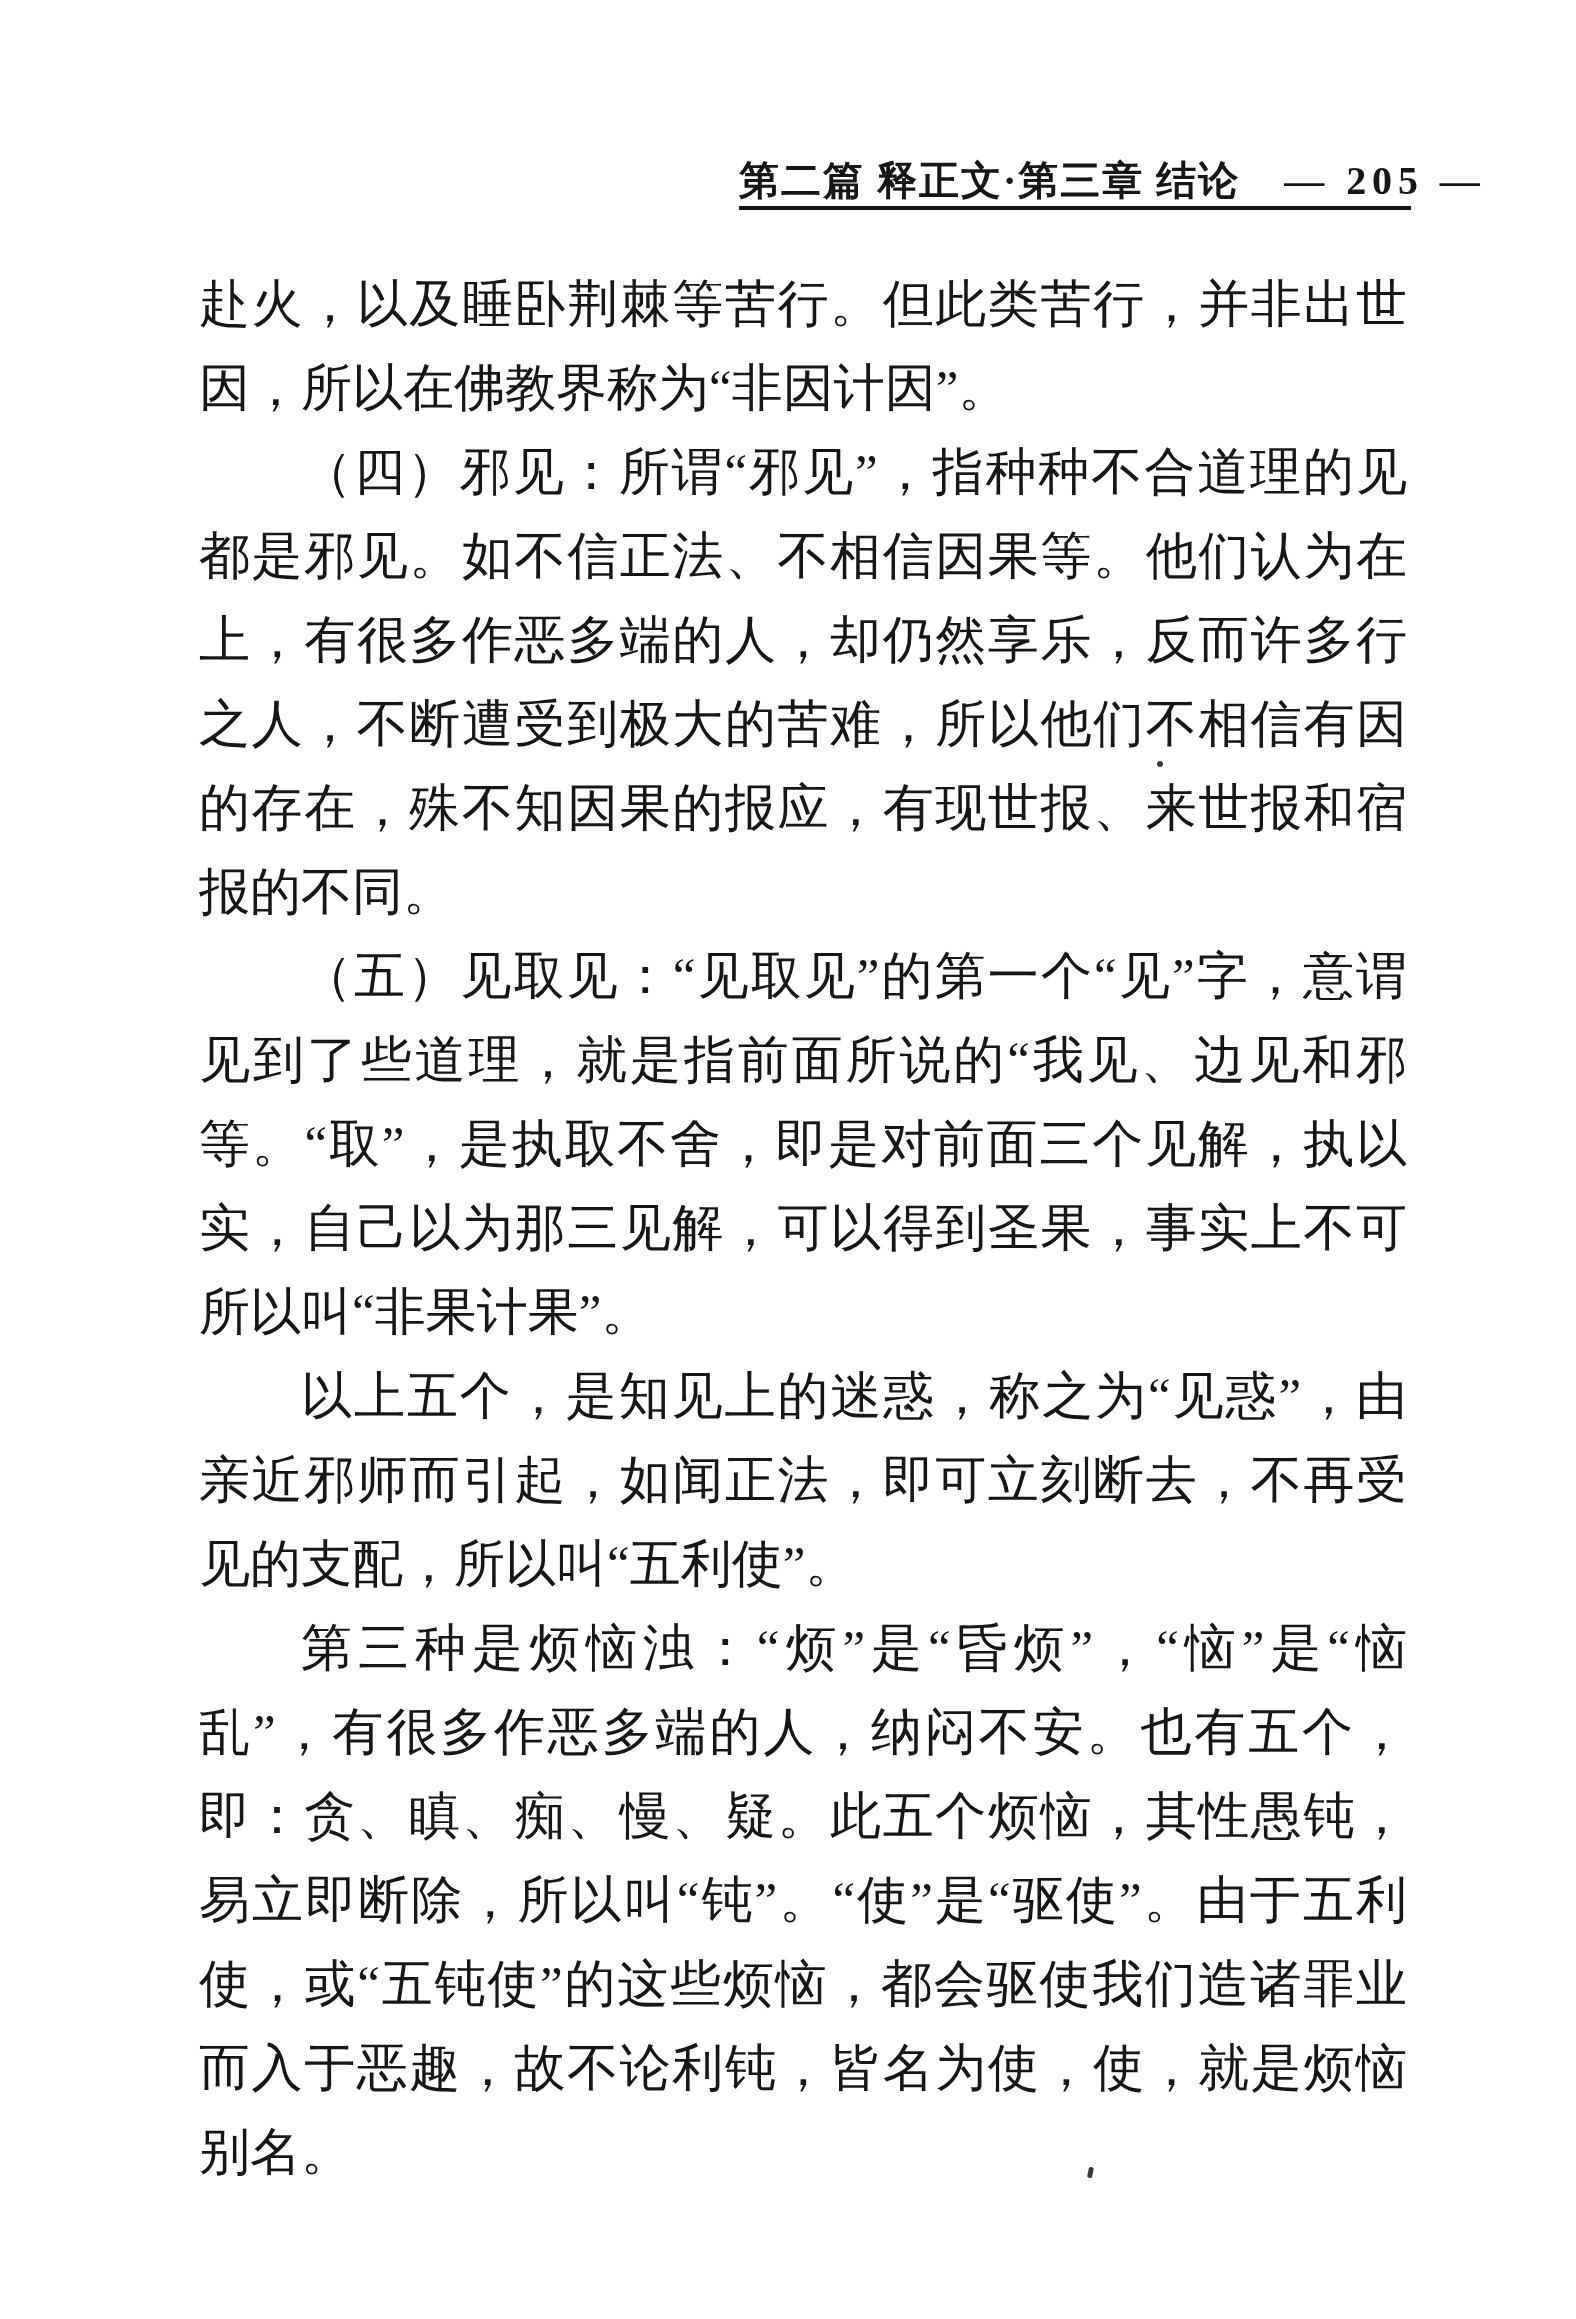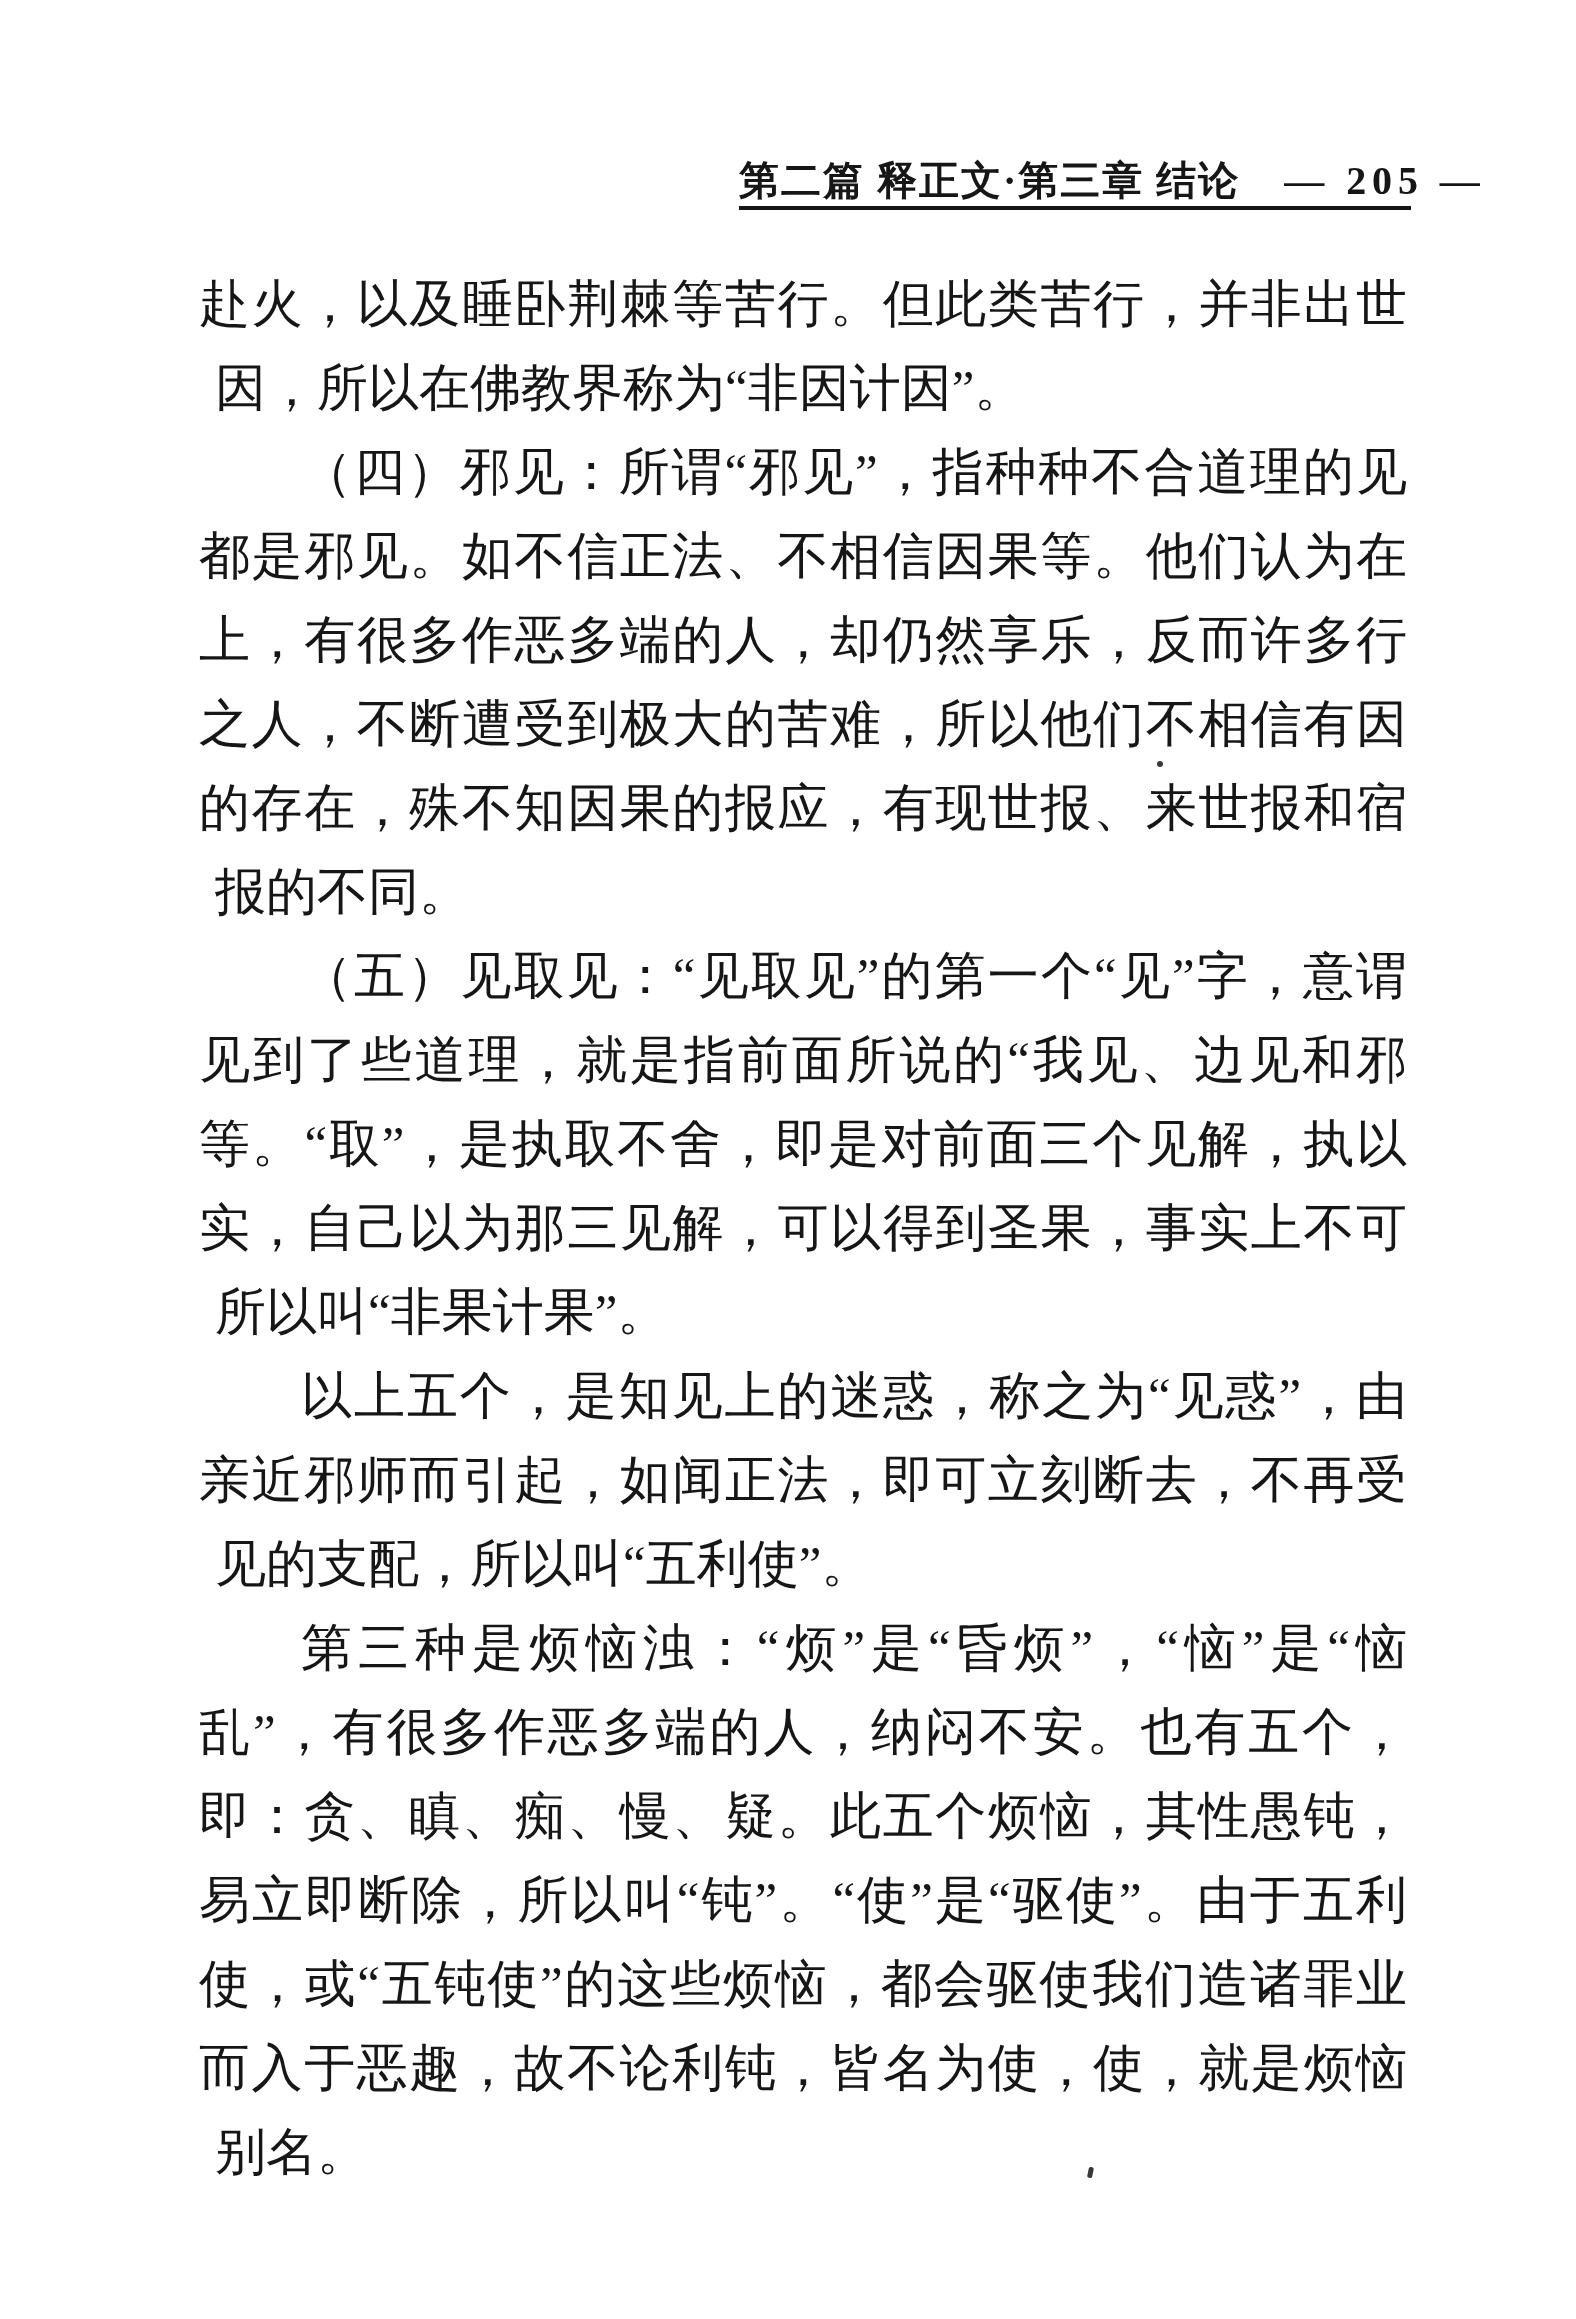--- a/index.html
+++ b/index.html
@@ -62,21 +62,20 @@
     text-align: justify;
     text-align-last: justify;
     text-justify: inter-character;
     white-space: normal;
     overflow: hidden;
   }
   .line.indent { text-indent: 2em; }
   .line.short {
     text-align: left;
     text-align-last: left;
-    margin-left: 16px;
   }
   
   .speck {
     position: absolute;
     background: var(--ink);
     border-radius: 50%;
     opacity: 0.85;
   }
   .speck.s1 { left: 1157px; top: 761px;  width: 5.9px; height: 5.9px; }
   .speck.s2 { left: 904px;  top: 1405px; width: 4.9px; height: 4.9px; }

